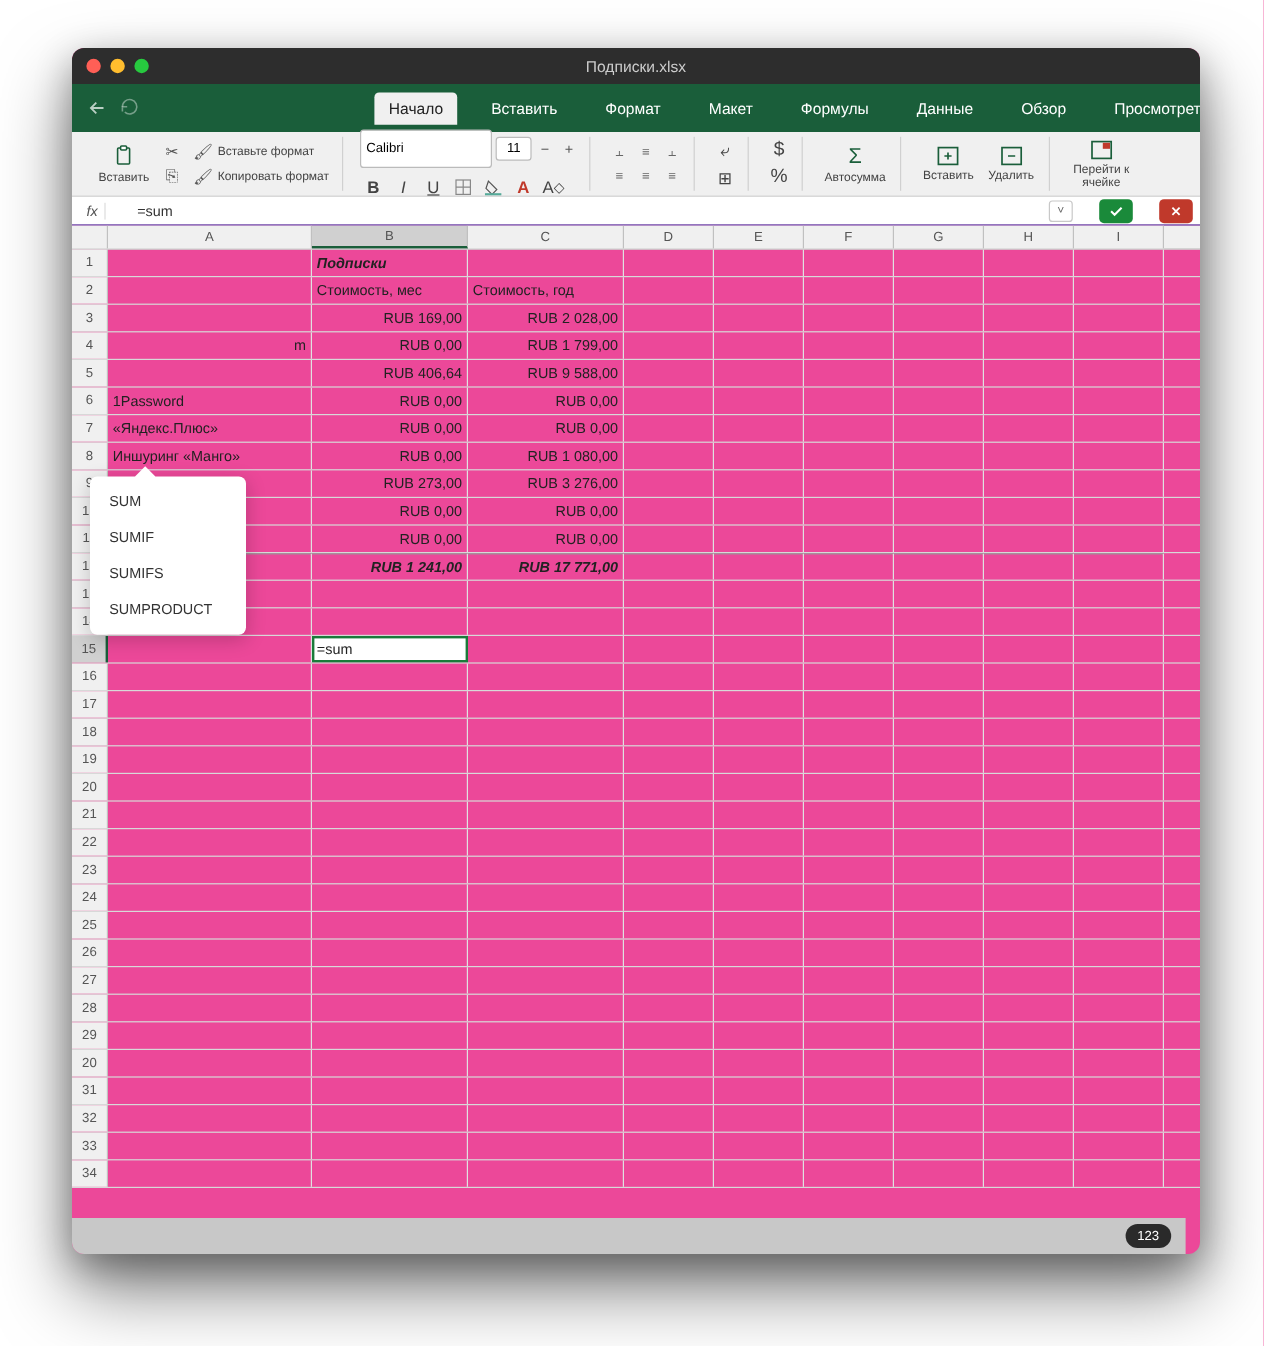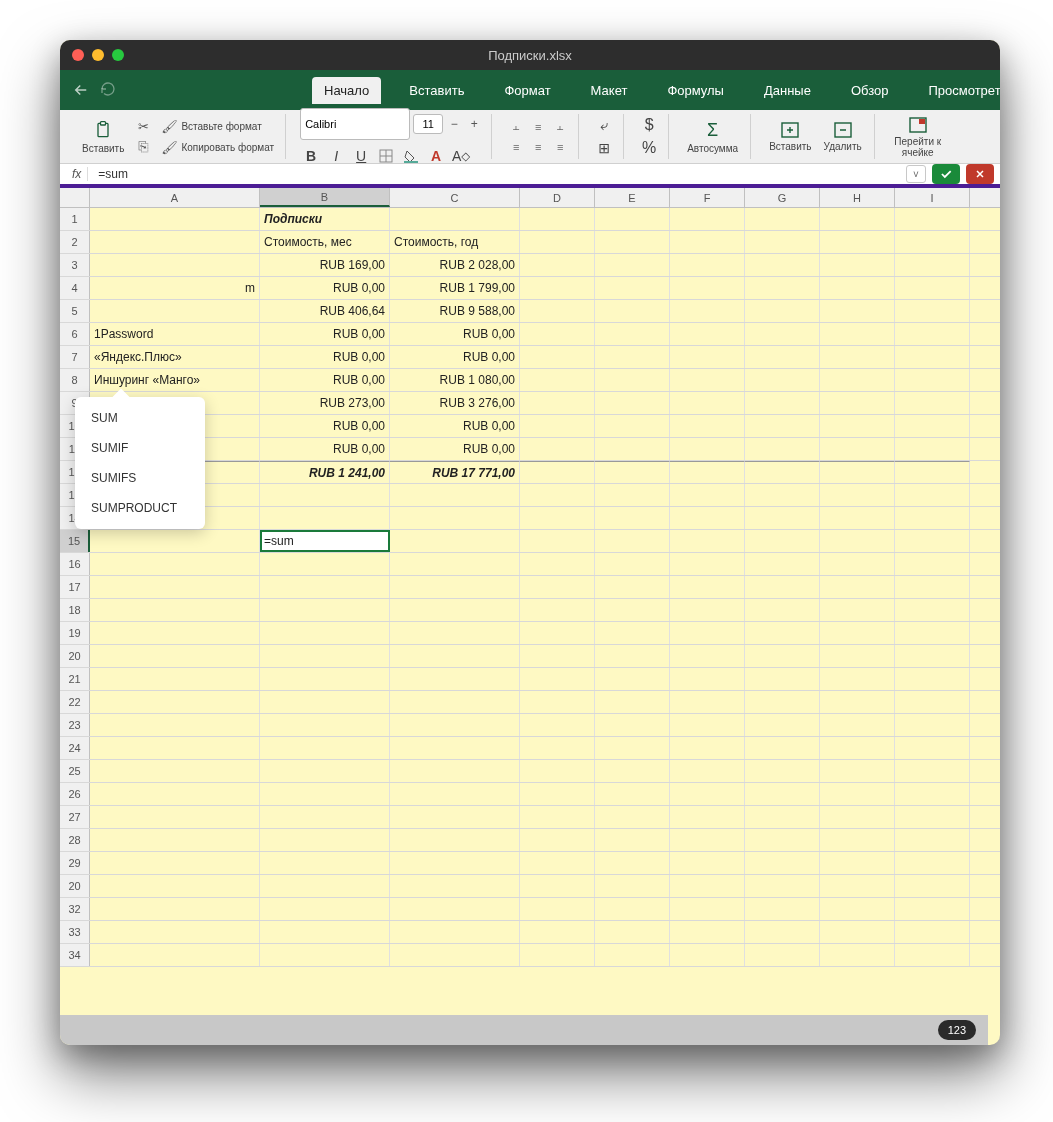--- a/index.html
+++ b/index.html
@@ -1,17 +1,17 @@
 <!DOCTYPE html>
 <html><head>
 <meta charset="utf-8">
 <style>
 * { margin: 0; padding: 0; box-sizing: border-box; }
 body { background: #fff; font-family: -apple-system, BlinkMacSystemFont, 'Segoe UI', sans-serif; width: 1053px; height: 1122px; position: relative; }
-.window { position: absolute; left: 60px; top: 40px; width: 940px; height: 1005px; background: #fef9c3; border-radius: 10px; overflow: hidden; box-shadow: 0 30px 60px rgba(0,0,0,0.5), 0 10px 30px rgba(0,0,0,0.3); }
+.window { position: absolute; left: 60px; top: 40px; width: 940px; height: 1005px; background: #ec4899; border-radius: 10px; overflow: hidden; box-shadow: 0 30px 60px rgba(0,0,0,0.5), 0 10px 30px rgba(0,0,0,0.3); }
 .titlebar { height: 30px; background: #2d2d2d; display: flex; align-items: center; padding: 0 12px; position: relative; }
 .traffic-lights { display: flex; gap: 8px; }
 .light { width: 12px; height: 12px; border-radius: 50%; }
 .light.red { background: #ff5f56; }
 .light.yellow { background: #ffbd2e; }
 .light.green { background: #27c93f; }
 .titlebar-title { position: absolute; left: 50%; transform: translateX(-50%); color: #ccc; font-size: 13px; }
 .ribbon-area { background: #1a5e3a; }
 .tabs-row { height: 40px; display: flex; align-items: center; padding: 0 12px; gap: 16px; }
 .nav-left { display: flex; gap: 10px; margin-right: 180px; }
@@ -29,21 +29,21 @@
 .small-btn { display: flex; align-items: center; gap: 4px; font-size: 10px; color: #444; cursor: pointer; padding: 1px 3px; }
 .small-icon { width: 16px; height: 16px; display: flex; align-items: center; justify-content: center; font-size: 13px; color: #555; }
 .font-select { width: 110px; height: 32px; font-size: 11px; border: 1px solid #bbb; border-radius: 3px; padding: 0 4px; background: #fff; }
 .font-size-box { display: flex; align-items: center; gap: 2px; }
 .font-size-input { width: 30px; height: 20px; font-size: 11px; border: 1px solid #bbb; border-radius: 3px; text-align: center; }
 .step-btn { width: 18px; height: 20px; font-size: 12px; color: #555; cursor: pointer; display: flex; align-items: center; justify-content: center; }
 .fmt-row { display: flex; gap: 3px; }
 .fmt-btn { width: 22px; height: 20px; display: flex; align-items: center; justify-content: center; font-size: 14px; color: #444; cursor: pointer; border-radius: 3px; }
 .align-grid { display: grid; grid-template-columns: repeat(3, 20px); grid-template-rows: repeat(2, 18px); gap: 2px; }
 .align-btn { display: flex; align-items: center; justify-content: center; cursor: pointer; font-size: 11px; color: #666; }
-.formula-bar { height: 24px; display: flex; align-items: center; border-bottom: 4px solid #4c1d95; background: #fff; padding: 0 6px; gap: 6px; justify-content: space-between; }
+.formula-bar { height: 24px; display: flex; align-items: center; border-bottom: 1px solid #4c1d95; background: #fff; padding: 0 6px; gap: 22px; justify-content: space-between; }
 .fx-label { font-size: 12px; font-style: italic; color: #555; padding: 0 6px; border-right: 1px solid #ddd; }
 .formula-input { flex: 1; border: none; outline: none; font-size: 12px; color: #333; padding: 2px 4px; }
 .formula-dropdown-btn { width: 20px; height: 18px; border: 1px solid #c8c8c8; border-radius: 3px; display: flex; align-items: center; justify-content: center; font-size: 10px; color: #666; cursor: pointer; }
 .formula-action { width: 28px; height: 20px; border-radius: 4px; display: flex; align-items: center; justify-content: center; color: #fff; cursor: pointer; font-size: 13px; font-weight: bold; }
 .fa-accept { background: #1a8a3a; }
 .fa-cancel { background: #c0392b; }
 .grid-area { position: relative; overflow: hidden; }
 .col-headers { display: flex; height: 20px; background: #f0f0f0; border-bottom: 1px solid #c0c0c0; }
 .corner-cell { width: 30px; border-right: 1px solid #c0c0c0; background: #f0f0f0; }
 .col-header { border-right: 1px solid #c0c0c0; display: flex; align-items: center; justify-content: center; font-size: 11px; color: #555; background: #f0f0f0; }
@@ -635,20 +635,32 @@
           <div class="cell col-B"></div>
           <div class="cell col-C"></div>
           <div class="cell col-D"></div>
           <div class="cell col-E"></div>
           <div class="cell col-F"></div>
           <div class="cell col-G"></div>
           <div class="cell col-H"></div>
           <div class="cell col-I"></div>
         </div>
         <div class="row">
+          <div class="row-header">31</div>
+          <div class="cell col-A"></div>
+          <div class="cell col-B"></div>
+          <div class="cell col-C"></div>
+          <div class="cell col-D"></div>
+          <div class="cell col-E"></div>
+          <div class="cell col-F"></div>
+          <div class="cell col-G"></div>
+          <div class="cell col-H"></div>
+          <div class="cell col-I"></div>
+        </div>
+        <div class="row">
           <div class="row-header">32</div>
           <div class="cell col-A"></div>
           <div class="cell col-B"></div>
           <div class="cell col-C"></div>
           <div class="cell col-D"></div>
           <div class="cell col-E"></div>
           <div class="cell col-F"></div>
           <div class="cell col-G"></div>
           <div class="cell col-H"></div>
           <div class="cell col-I"></div>

